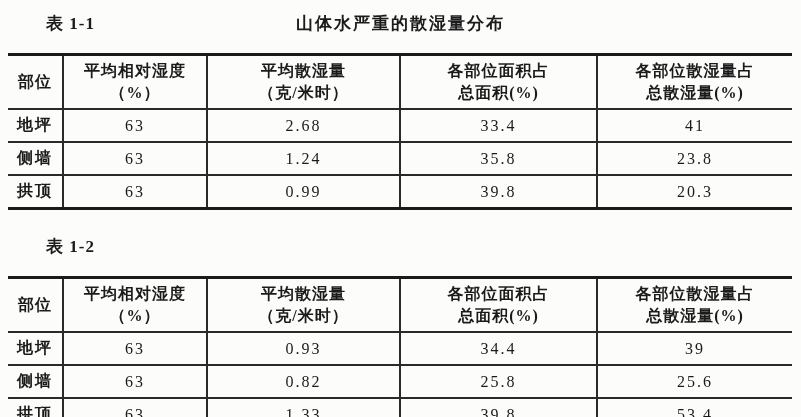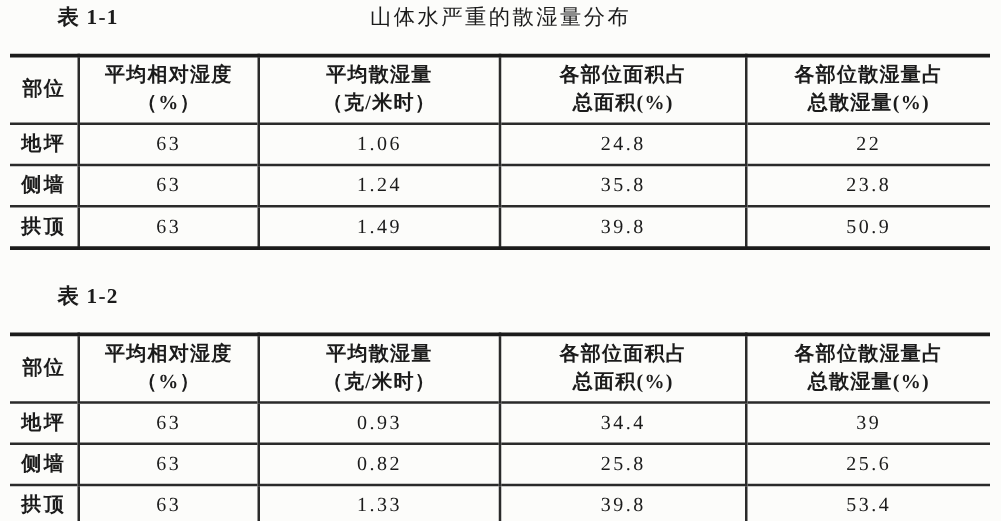--- a/index.html
+++ b/index.html
@@ -7,30 +7,30 @@
     --ink:#1b1b1b;
     --rule:#2a2a2a;
   }
   html,body{margin:0;padding:0;background:#e8e8e8;}
   .page{
     width:801px;height:417px;background:var(--paper);color:var(--ink);
     position:relative;overflow:hidden;
     font-family:"Liberation Serif","DejaVu Serif",serif;
   }
   .tbl-block{width:785px;margin-left:8px;}
-  .block-1{}
+  .block-1{padding-top:10px;}
   .block-2 .caption{margin-top:23px;}
   .caption{position:relative;height:26px;}
   .cap-label{
     position:absolute;left:38px;top:2px;
     font-weight:bold;font-size:17px;letter-spacing:1px;white-space:nowrap;
   }
   .cap-title{
     position:absolute;left:0;right:0;top:2px;text-align:center;
-    font-weight:normal;font-size:17px;letter-spacing:2px;white-space:nowrap;
+    font-weight:bold;font-size:17px;letter-spacing:2px;white-space:nowrap;
   }
   table.data{
     border-collapse:collapse;table-layout:fixed;width:784px;
     border-top:3px solid var(--ink);
     border-bottom:3px solid var(--ink);
     margin-top:17px;
   }
   col.c1{width:55px;} col.c2{width:144px;} col.c3{width:193px;}
   col.c4{width:197px;} col.c5{width:195px;}
   th,td{
@@ -88,37 +88,37 @@
           <th>
             <span class="hline">各部位散湿量占</span>
             <span class="hline">总散湿量(%)</span>
           </th>
         </tr>
       </thead>
       <tbody>
         <tr>
           <td class="rowhead">地坪</td>
           <td class="num">63</td>
-          <td class="num">1.06</td>
-          <td class="num">24.8</td>
-          <td class="num">22</td>
+          <td class="num">2.68</td>
+          <td class="num">33.4</td>
+          <td class="num">41</td>
         </tr>
         <tr>
           <td class="rowhead">侧墙</td>
           <td class="num">63</td>
           <td class="num">1.24</td>
           <td class="num">35.8</td>
           <td class="num">23.8</td>
         </tr>
         <tr>
           <td class="rowhead">拱顶</td>
           <td class="num">63</td>
-          <td class="num">1.49</td>
+          <td class="num">0.99</td>
           <td class="num">39.8</td>
-          <td class="num">50.9</td>
+          <td class="num">20.3</td>
         </tr>
       </tbody>
     </table>
   </section>
 
   <section class="tbl-block block-2">
     <div class="caption">
       <span class="cap-label">表 1-2</span>
     </div>
     <table class="data">

